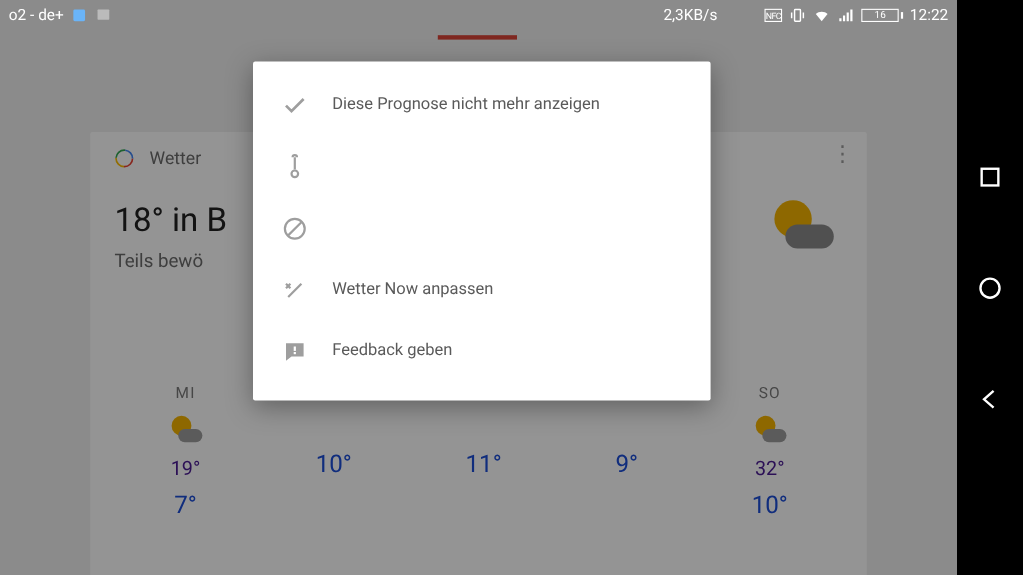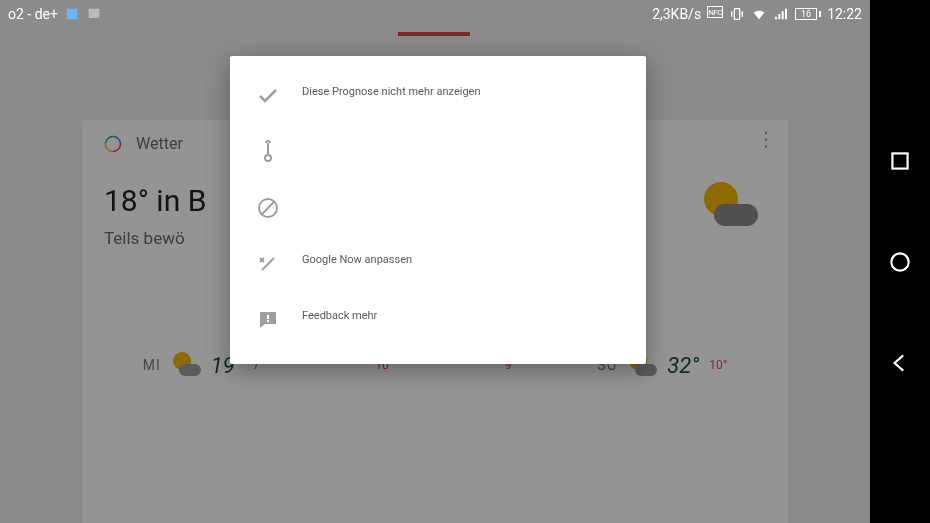--- a/index.html
+++ b/index.html
@@ -18,42 +18,42 @@
     position: absolute; left: 0; top: 0; right: 0; bottom: 0;
     background: rgba(0,0,0,0.42);
   }
   
   .statusbar {
     position: absolute; left: 0; top: 0; width: 100%; height: 28px;
     display: flex; align-items: center; justify-content: space-between;
     padding: 0 8px; color: #fff; font-size: 14px;
   }
   .sb-left { display:flex; align-items:center; gap:6px; }
-  .sb-right { display:flex; gap:6px; }
+  .sb-right { display:flex; align-items:center; gap:6px; }
   .sb-icon { width:16px; height:16px; display:inline-flex; align-items:center; justify-content:center;}
-  .sb-box { width:16px; height:12px; border:1px solid #fff; font-size:8px; display:flex;align-items:center;justify-content:center; letter-spacing:-0.5px;}
+  .sb-box { width:16px; height:12px; border:1px solid #fff; font-size:8px; display:flex;align-items:center;justify-content:center; letter-spacing:-0.5px;margin-left:37px;}
   .battery { display:flex; align-items:center; gap:2px;}
-  .batt-body { width:22px; height:12px; border:1px solid #fff; position:relative; display:flex; align-items:center; justify-content:center; font-size:9px;}
+  .batt-body { width:34px; height:12px; border:1px solid #fff; position:relative; display:flex; align-items:center; justify-content:center; font-size:9px;}
   .batt-tip { width:2px; height:6px; background:#fff;}
   
   .card {
     position:absolute; left:82px; top:120px; width:706px; height:420px;
     background:#fff; border-radius:2px;
     padding: 14px 22px;
   }
   .card-head { display:flex; align-items:center; gap:14px; color:#6b6b6b; font-size:16px;}
   .g-logo { width:18px; height:18px; }
   .card-more { position:absolute; right:12px; top:14px; color:#9e9e9e; font-size:20px; line-height:0.5;}
   .card-temp { font-size:30px; color:#212121; margin-top:30px; font-weight:400;}
   .card-desc { font-size:17px; color:#6b6b6b; margin-top:10px;}
   .forecast { position:absolute; left:0; right:0; top:230px; display:flex; justify-content:space-around; padding:0 20px;}
-  .fc-col { display:flex; align-items:center; gap:10px; color:#4a4a4a; font-size:15px;}
+  .fc-col { display:flex; flex-direction:column; align-items:center; gap:10px; color:#4a4a4a; font-size:15px;}
   .fc-day { color:#7a7a7a; letter-spacing:1px; font-size:14px;}
-  .fc-high { color:#14532d; font-size:22px;font-style:italic;}
-  .fc-low { color:#ef4444; font-size:12px;}
+  .fc-high { color:#4c1d95; font-size:18px;}
+  .fc-low { color:#1d4ed8; font-size:22px;}
   .sun { width:30px; height:30px; position:relative;}
   .sun::before{content:"";position:absolute;width:18px;height:18px;background:#f4b400;border-radius:50%;left:2px;top:2px;}
   .sun::after{content:"";position:absolute;width:22px;height:12px;background:#9e9e9e;border-radius:10px;right:0;bottom:4px;}
   .big-weather { position:absolute; right:30px; top:60px; width:60px; height:50px;}
   .big-weather::before{content:"";position:absolute;width:34px;height:34px;background:#f4b400;border-radius:50%;left:6px;top:2px;}
   .big-weather::after{content:"";position:absolute;width:44px;height:22px;background:#8a8a8a;border-radius:14px;right:0;bottom:4px;}
   .red-tab { position:absolute; top:32px; left:398px; width:72px; height:4px; background:#db4437;}
   
   .menu {
     position:absolute; left:230px; top:56px; width:416px;
@@ -61,21 +61,21 @@
     box-shadow: 0 6px 24px rgba(0,0,0,0.35);
     padding: 12px 0 16px 0;
     z-index:50;
   }
   .menu-item {
     display:flex; align-items:flex-start; gap:22px;
     padding: 16px 26px 16px 26px;
     cursor:pointer;
   }
   .mi-icon { width:24px; flex:0 0 24px; height:24px; color:#9e9e9e; display:flex; align-items:center; justify-content:center;}
-  .mi-label { font-size:11px; color:#5a5a5a; line-height:1.4;}
+  .mi-label { font-size:15px; color:#5a5a5a; line-height:1.4;}
   
   .navbar {
     position:absolute; right:0; top:0; width:60px; height:523px;
     background:#000; display:flex; flex-direction:column; align-items:center; justify-content:space-around;
     padding:110px 0;
   }
   .nav-btn { width:26px; height:26px; color:#fff; display:flex; align-items:center; justify-content:center;}
 </style>
 </head>
 <body>
@@ -109,20 +109,26 @@
       <div class="fc-col">
         <div class="fc-day"></div>
         <div style="height:30px"></div>
         <div class="fc-high"></div>
         <div class="fc-low">10°</div>
       </div>
       <div class="fc-col">
         <div class="fc-day"></div>
         <div style="height:30px"></div>
         <div class="fc-high"></div>
+        <div class="fc-low">11°</div>
+      </div>
+      <div class="fc-col">
+        <div class="fc-day"></div>
+        <div style="height:30px"></div>
+        <div class="fc-high"></div>
         <div class="fc-low">9°</div>
       </div>
       <div class="fc-col">
         <div class="fc-day">SO</div>
         <div class="sun"></div>
         <div class="fc-high">32°</div>
         <div class="fc-low">10°</div>
       </div>
     </div>
   </div>
@@ -198,31 +204,31 @@
       </span>
     </div>
     <div class="menu-item">
       <span class="mi-icon">
         <svg viewBox="0 0 24 24" fill="none" stroke="#9e9e9e" stroke-width="2">
             <line x1="6" y1="18" x2="18" y2="6"></line>
             <line x1="4" y1="6" x2="8" y2="10"></line>
             <line x1="8" y1="6" x2="4" y2="10"></line>
           </svg>
       </span>
-      <span class="mi-label">Google Now anpassen</span>
+      <span class="mi-label">Wetter Now anpassen</span>
     </div>
     <div class="menu-item">
       <span class="mi-icon">
         <svg viewBox="0 0 24 24" fill="#9e9e9e">
             <path d="M4 4h16v12H9l-5 4V4z"></path>
             <rect x="11" y="7" width="2" height="4" fill="#fff"></rect>
             <rect x="11" y="12" width="2" height="2" fill="#fff"></rect>
           </svg>
       </span>
-      <span class="mi-label">Feedback mehr</span>
+      <span class="mi-label">Feedback geben</span>
     </div>
   </div>
 </div>
 
 <div class="navbar">
   <div class="nav-btn">
     <svg viewBox="0 0 24 24" fill="none" stroke="#fff" stroke-width="2">
         <rect x="5" y="5" width="14" height="14"></rect>
       </svg>
   </div>

